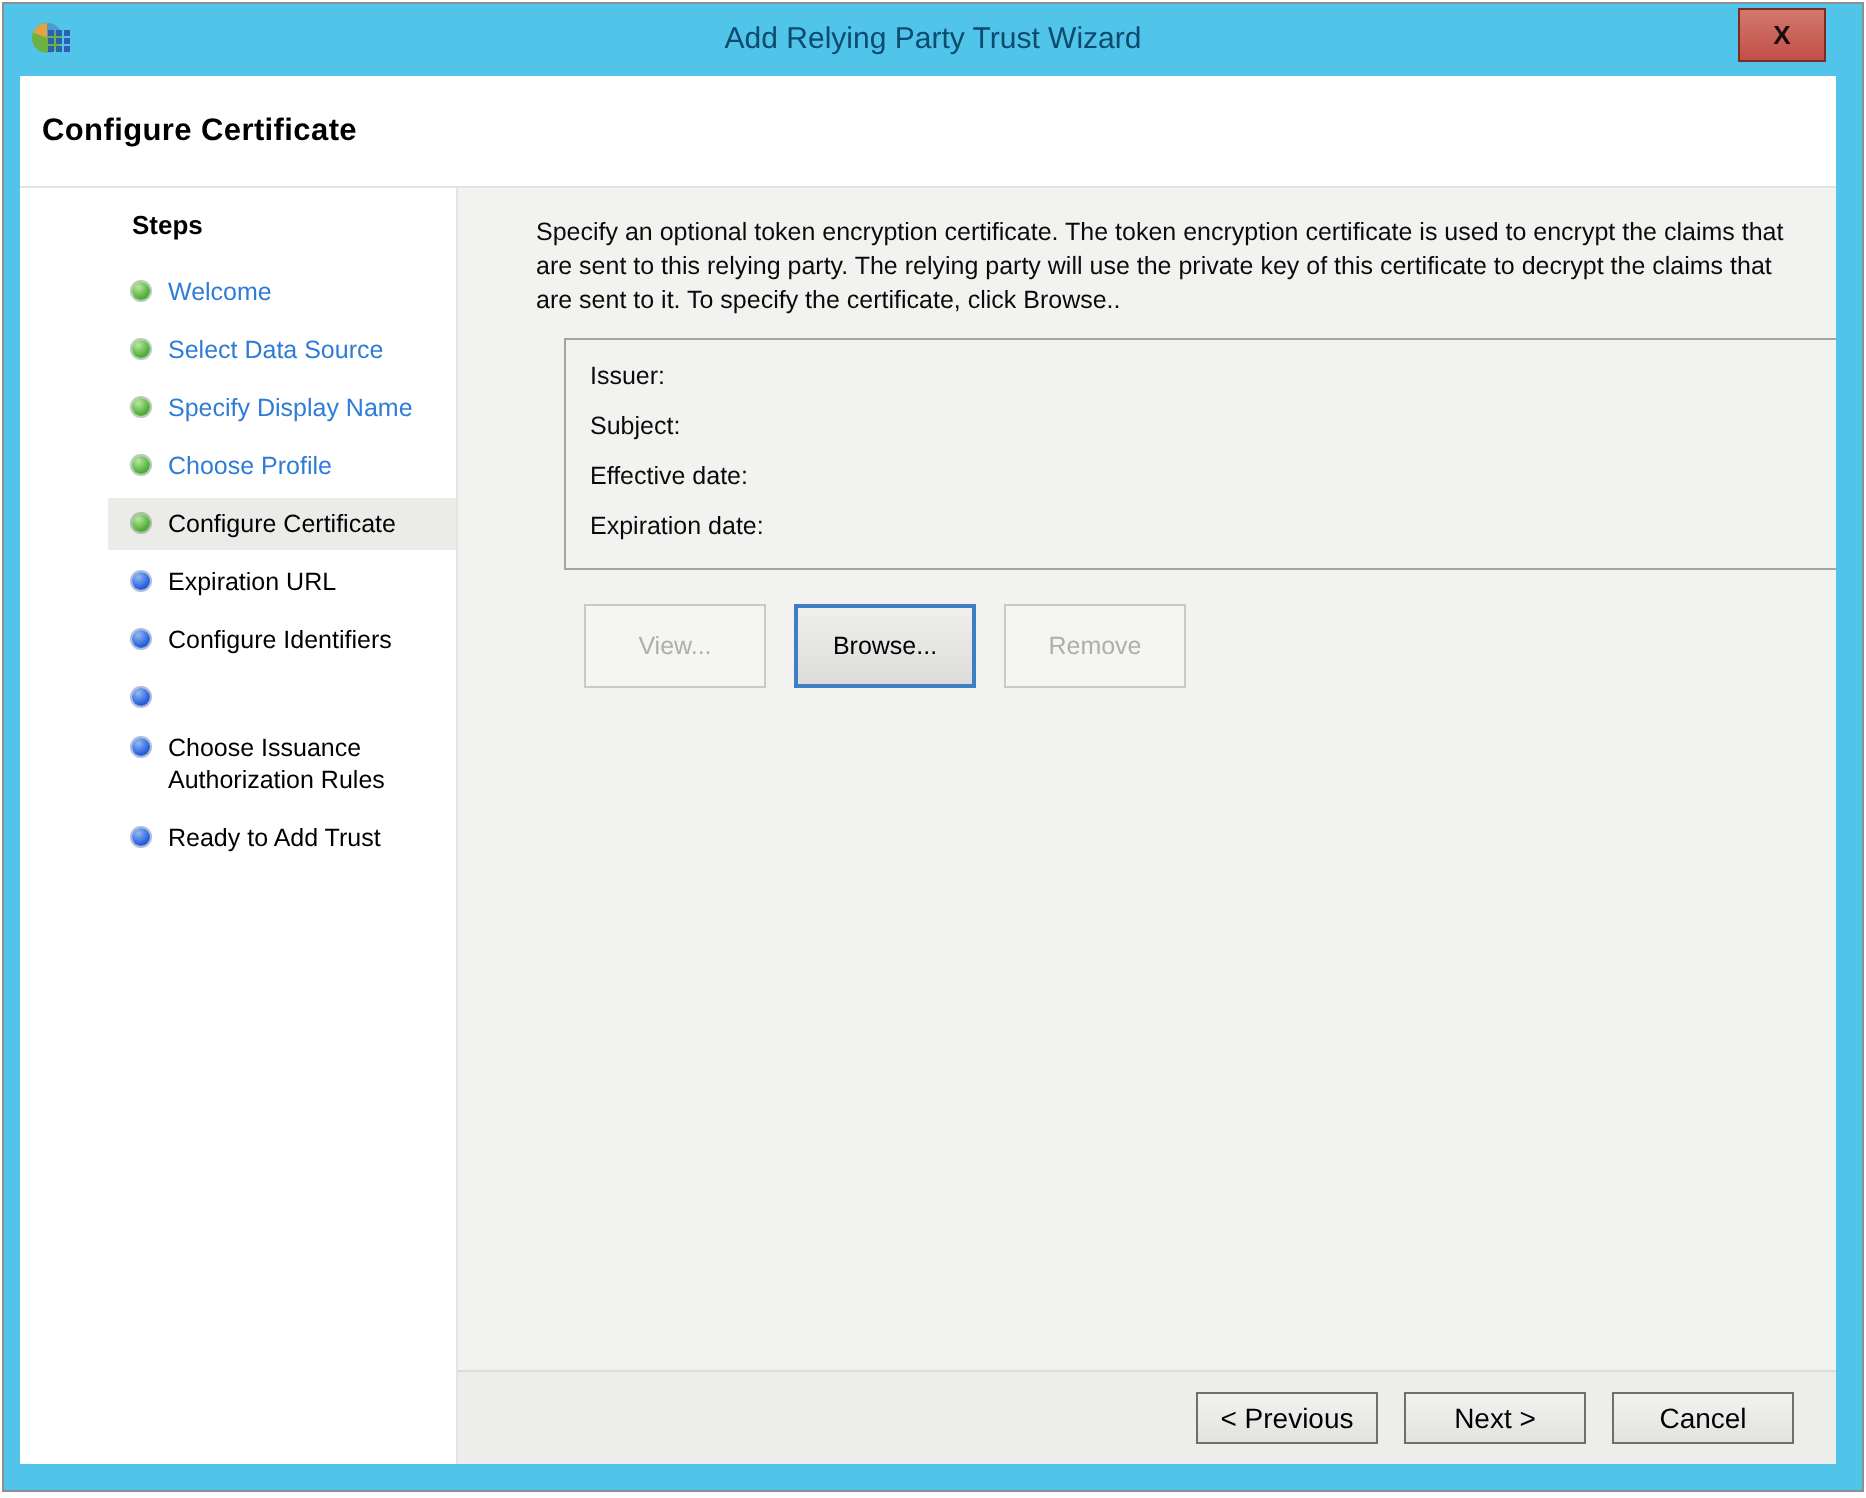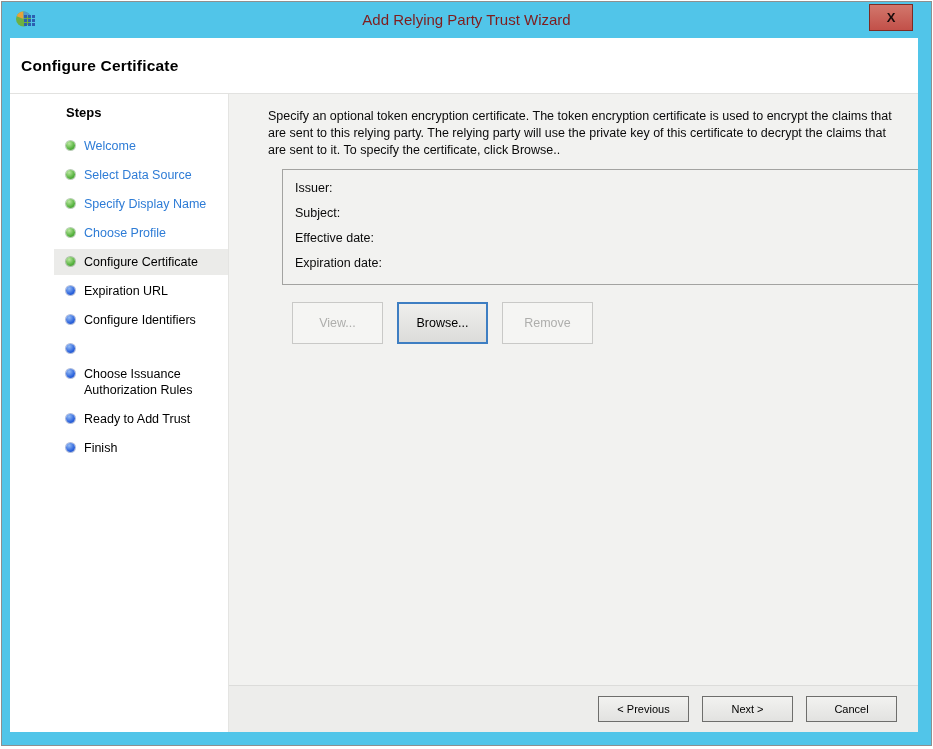--- a/index.html
+++ b/index.html
@@ -7,21 +7,21 @@
 
   .window {
     position:relative; width:929px; height:743px; margin:1px;
     background:#51C5E9; border:1px solid #8F8F8F; box-sizing:content-box;
   }
 
   
   .titlebar { position:relative; height:36px; }
   .titlebar .title {
     position:absolute; left:0; right:0; top:0; height:30px; line-height:36px;
-    text-align:center; font-size:15px; color:#7f1d1d;
+    text-align:center; font-size:15px; color:#0c4a6e;
   }
   .app-icon { position:absolute; left:13px; top:7px; width:21px; height:21px; }
   .close-btn {
     position:absolute; top:2px; right:18px; width:44px; height:27px;
     background:linear-gradient(#d2776c,#c25049); border:1px solid #7d2b23;
     color:#170b0b; font-weight:bold; font-size:13px; font-family:"Liberation Sans",sans-serif;
     padding:0; cursor:pointer;
   }
 
   
@@ -78,21 +78,21 @@
   .wiz-btn.is-focused {
     background:linear-gradient(#efefed,#dcdcda); border:2px solid #3e7ec2; color:#000;
   }
 
   
   .footer {
     flex:none; height:46px; background:#ededeb; border-top:1px solid #dcdcda;
     display:flex; align-items:center; justify-content:flex-end; gap:13px; padding-right:21px;
   }
   .footer button {
-    width:91px; height:26px; font-size:11px; color:#000; cursor:pointer;
+    width:91px; height:26px; font-size:14px; color:#000; cursor:pointer;
     font-family:"Liberation Sans",sans-serif;
     background:linear-gradient(#f2f2f0,#e2e2e0); border:1px solid #6e6e6c; box-sizing:border-box;
   }
 </style>
 </head>
 <body>
 
 <div class="window">
 
   <div class="titlebar">
@@ -161,24 +161,20 @@
               <span class="dot blue"></span>
             </li>
             <li class="step pending">
               <span class="dot blue"></span>
               <span class="label">Choose Issuance Authorization Rules</span>
             </li>
             <li class="step pending">
               <span class="dot blue"></span>
               <span class="label">Ready to Add Trust</span>
             </li>
-            <li class="step pending">
-              <span class="dot blue"></span>
-              <span class="label">Finish</span>
-            </li>
           </ul>
       </div>
 
       <div class="right-col">
         <div class="content">
           <p class="desc">Specify an optional token encryption certificate.  The token encryption certificate is used to encrypt the claims that are sent to this relying party.  The relying party will use the private key of this certificate to decrypt the claims that are sent to it.  To specify the certificate, click Browse..</p>
 
           <div class="cert-box">
             <div class="cert-row">Issuer:</div>
             <div class="cert-row">Subject:</div>

